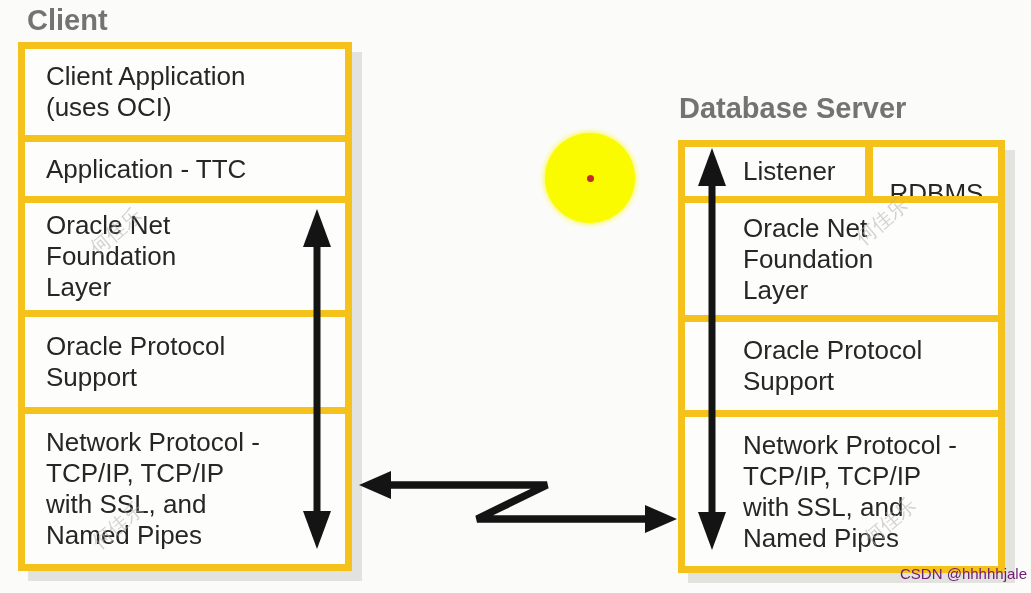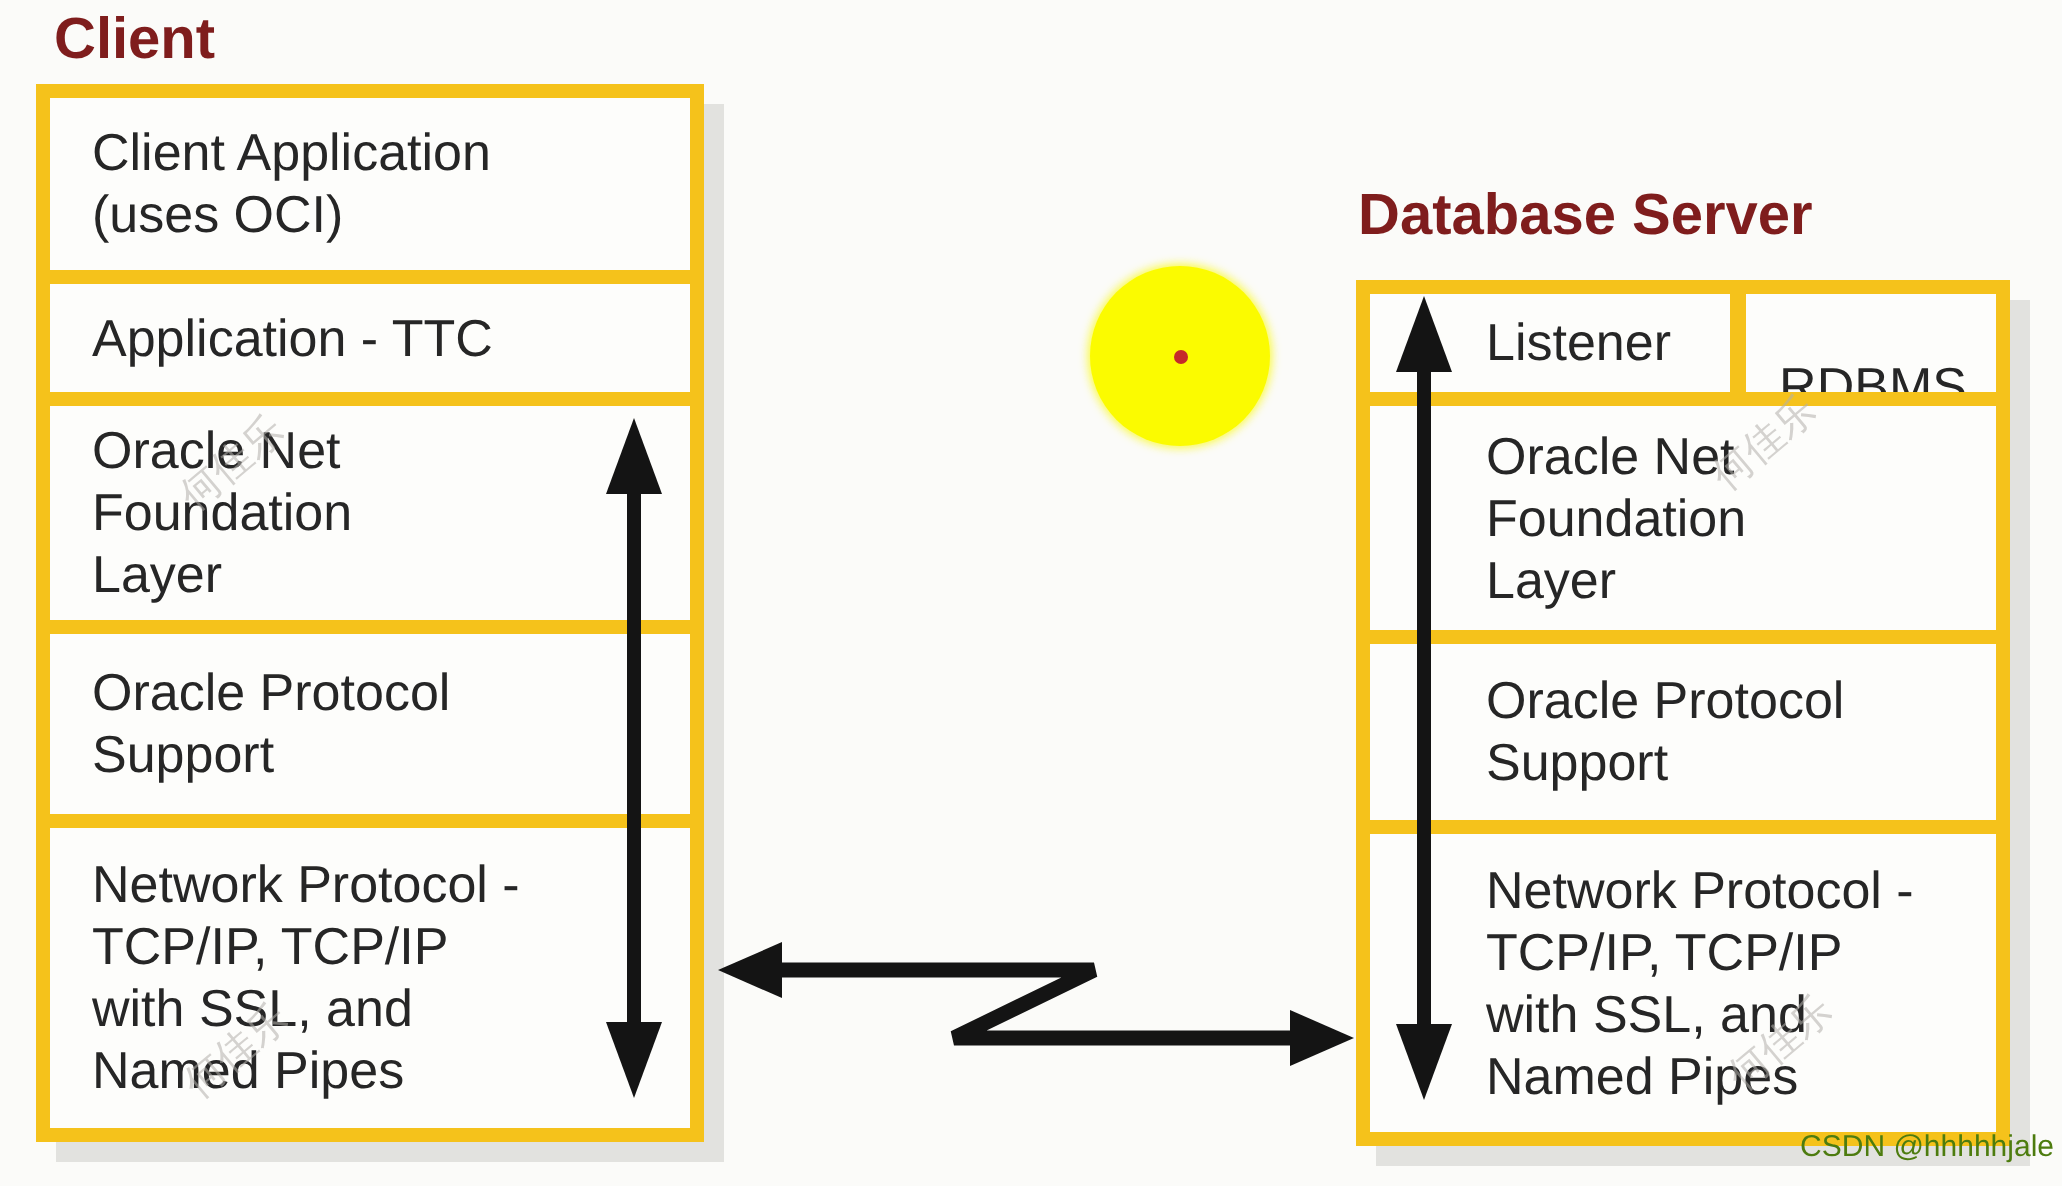--- a/index.html
+++ b/index.html
@@ -9,21 +9,21 @@
     width: 1031px; height: 593px;
     background: #FBFBF9;
     overflow: hidden;
     font-family: "Liberation Sans", sans-serif;
     color: #262626;
   }
   .title {
     position: absolute;
     font-size: 29px;
     font-weight: bold;
-    color: #7f1d1d;
+    color: #737373;
     white-space: nowrap;
   }
   .client-title { left: 27px; top: 4px; }
   .server-title { left: 679px; top: 92px; }
 
   .box {
     position: absolute;
     border: 7px solid #F5C21B;
     background: #FDFDFB;
     box-shadow: 10px 10px 0 0 #E2E2DF;
@@ -95,21 +95,21 @@
   }
   .wm1 { left: 86px;  top: 218px; }
   .wm2 { left: 852px; top: 208px; }
   .wm3 { left: 860px; top: 508px; }
   .wm4 { left: 88px;  top: 512px; }
 
   .csdn-wm {
     position: absolute;
     right: 4px; top: 565px;
     font-size: 15px;
-    color: #4d7c0f;
+    color: #701a75;
     white-space: nowrap;
   }
 </style>
 </head>
 <body>
 
 <div class="canvas">
 
   <div class="title client-title">Client</div>
   <div class="title server-title">Database Server</div>

